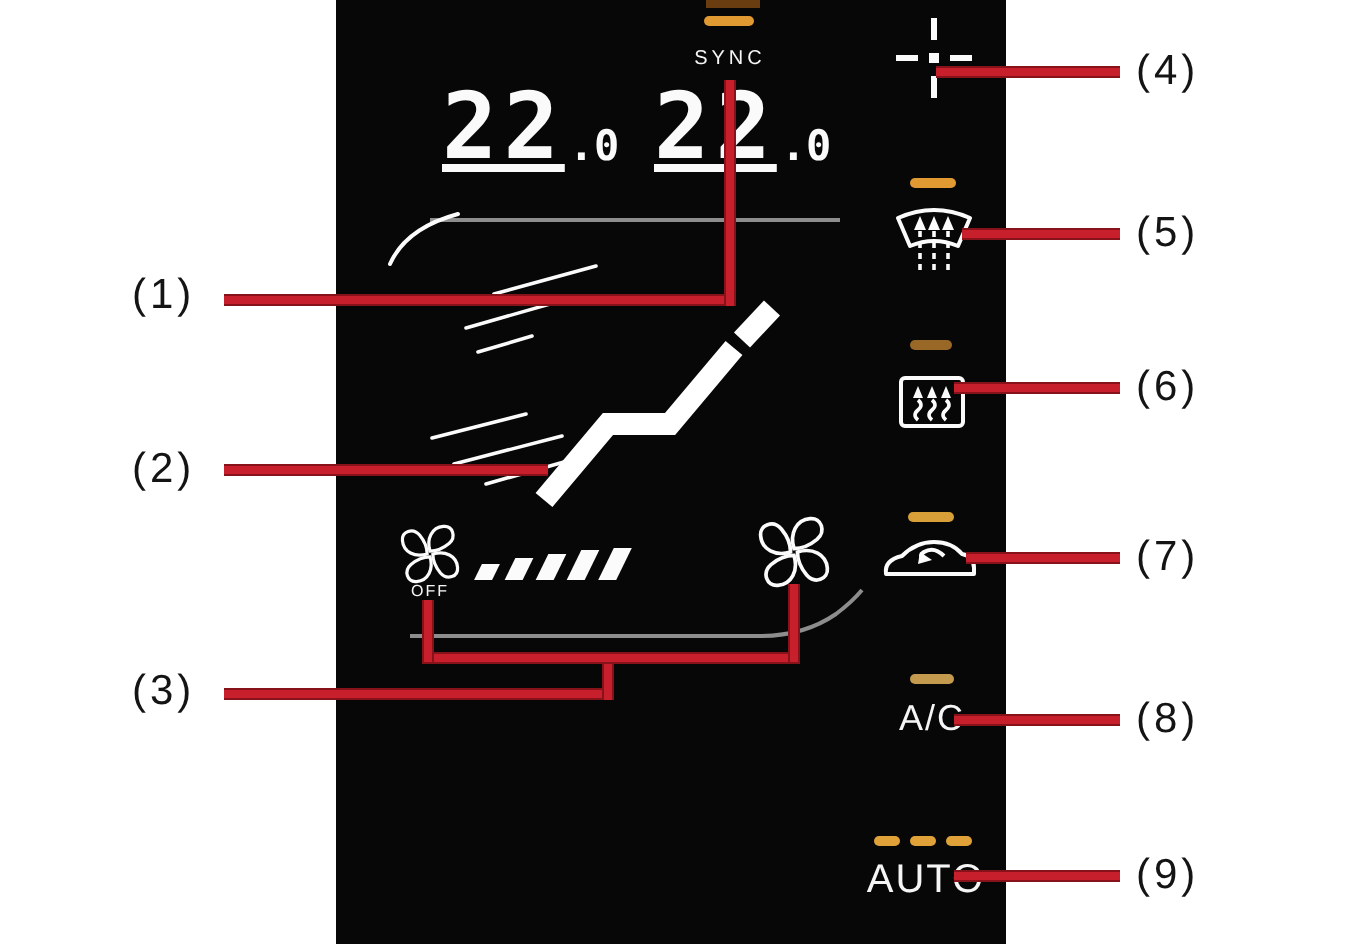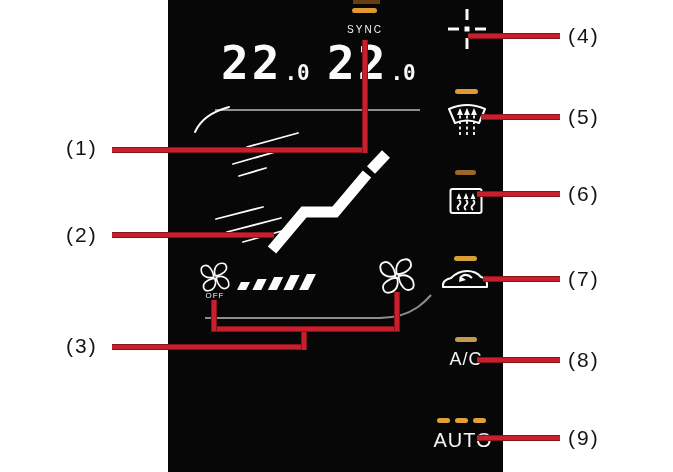--- a/index.html
+++ b/index.html
@@ -10,21 +10,21 @@
   
   .rl-h{position:absolute;height:6px;box-sizing:border-box;background:#c7202c;
         border-top:1.5px solid #87121a;border-bottom:1.5px solid #87121a;}
   .rl-v{position:absolute;width:6px;box-sizing:border-box;background:#c7202c;
         border-left:1.5px solid #87121a;border-right:1.5px solid #87121a;}
   .callout{position:absolute;color:#141414;font-size:21px;letter-spacing:2px;white-space:nowrap;}
   .dash{position:absolute;height:5px;border-radius:2.5px;}
   .ptext{position:absolute;color:#f5f5f5;text-align:center;}
   .temp{position:absolute;display:flex;align-items:flex-end;color:#fafafa;
         font-family:"DejaVu Sans Mono",monospace;font-weight:bold;}
-  .temp .ti{font-size:46px;line-height:0.84;letter-spacing:3px;}
+  .temp .ti{font-size:46px;line-height:0.84;letter-spacing:3px;text-decoration:underline;}
   .temp .td{font-size:21px;line-height:0.9;margin-left:2px;}
   .fanbar{position:absolute;background:#fbfbfb;transform:skewX(-26deg);}
   svg{display:block;}
 </style>
 </head>
 <body>
 
 <div class="stage">
 
   <div class="panel"></div>

